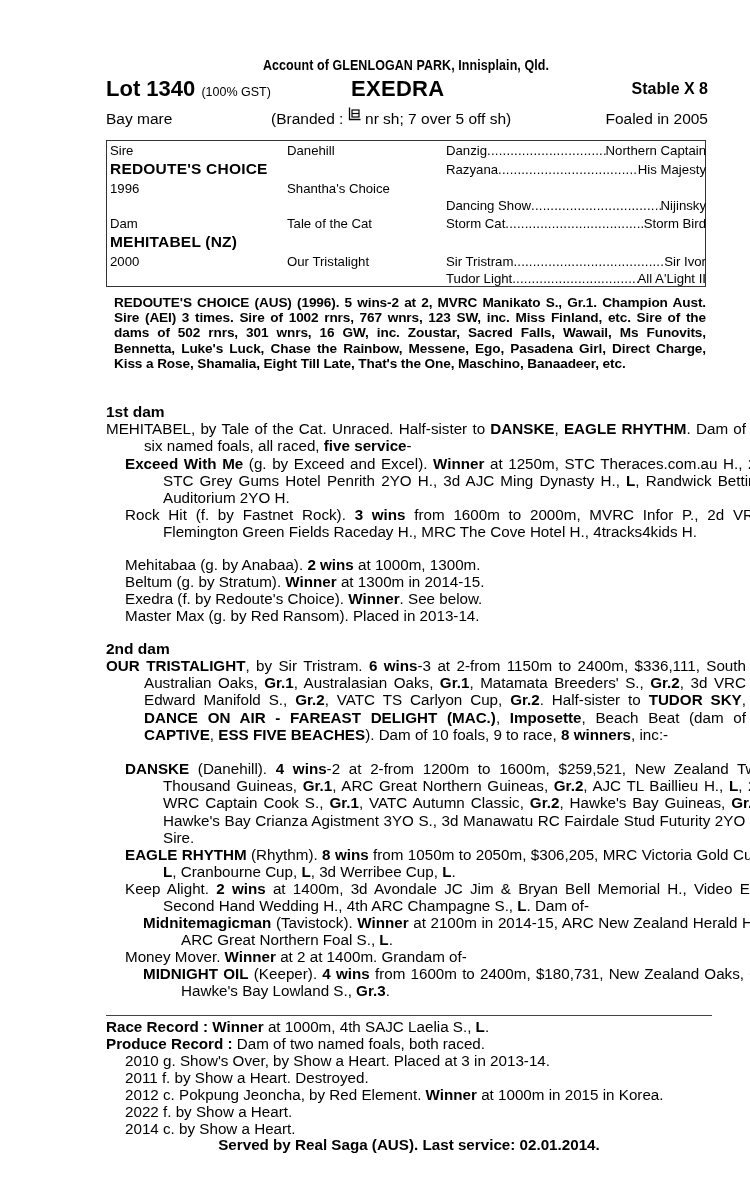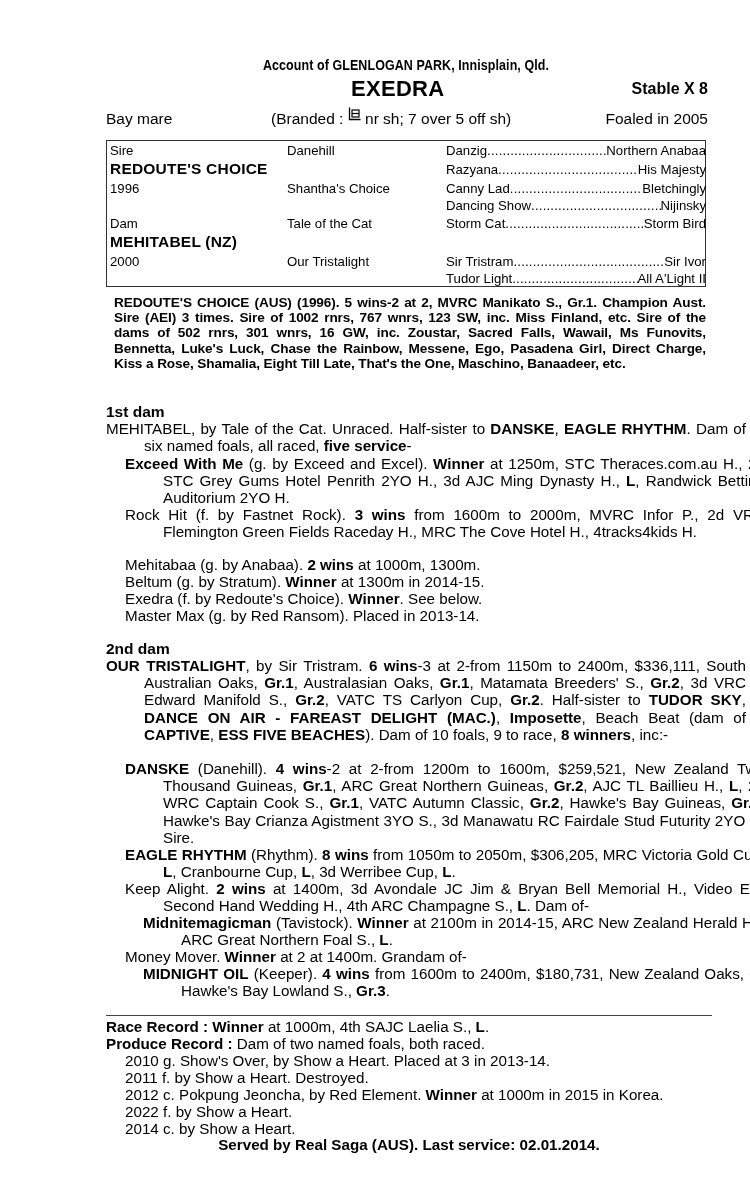--- a/index.html
+++ b/index.html
@@ -47,20 +47,24 @@
   .served { position:absolute; top:1136px; left:0; width:606px; text-align:center; font-weight:900; font-size:15.2px; }
 </style>
 </head>
 <body>
 
 <div class="page">
 
   <div class="account">Account of GLENLOGAN PARK, Innisplain, Qld.</div>
 
   <div class="lotline">
+    <div class="lot">
+      <span>Lot 1340</span>
+      <span class="gst">(100% GST)</span>
+    </div>
     <div class="horse">EXEDRA</div>
     <div class="stable">Stable X 8</div>
   </div>
 
   <div class="subline">
     <span class="sex">Bay mare</span>
     <span class="brand">
       <span>(Branded :</span>
       <span class="mark">
         <svg width="13" height="14" viewBox="0 0 13 14">
@@ -83,31 +87,26 @@
 
     <div class="c" style="left:3px;top:75px">Dam</div>
     <div class="c big" style="left:3px;top:92px">MEHITABEL (NZ)</div>
     <div class="c" style="left:3px;top:113px">2000</div>
     <div class="c" style="left:180px;top:75px">Tale of the Cat</div>
     <div class="c" style="left:180px;top:113px">Our Tristalight</div>
 
     <div class="g3" style="top:2px">
         <span class="l">Danzig</span>
         <span class="dots"></span>
-        <span class="r">Northern Anabaa</span>
+        <span class="r">Northern Captain</span>
       </div>
     <div class="g3" style="top:21px">
         <span class="l">Razyana </span>
         <span class="dots"></span>
         <span class="r"> His Majesty</span>
-      </div>
-    <div class="g3" style="top:40px">
-        <span class="l">Canny Lad </span>
-        <span class="dots"></span>
-        <span class="r">Bletchingly</span>
       </div>
     <div class="g3" style="top:57px">
         <span class="l">Dancing Show</span>
         <span class="dots"></span>
         <span class="r">Nijinsky</span>
       </div>
     <div class="g3" style="top:75px">
         <span class="l">Storm Cat</span>
         <span class="dots"></span>
         <span class="r">Storm Bird</span>

